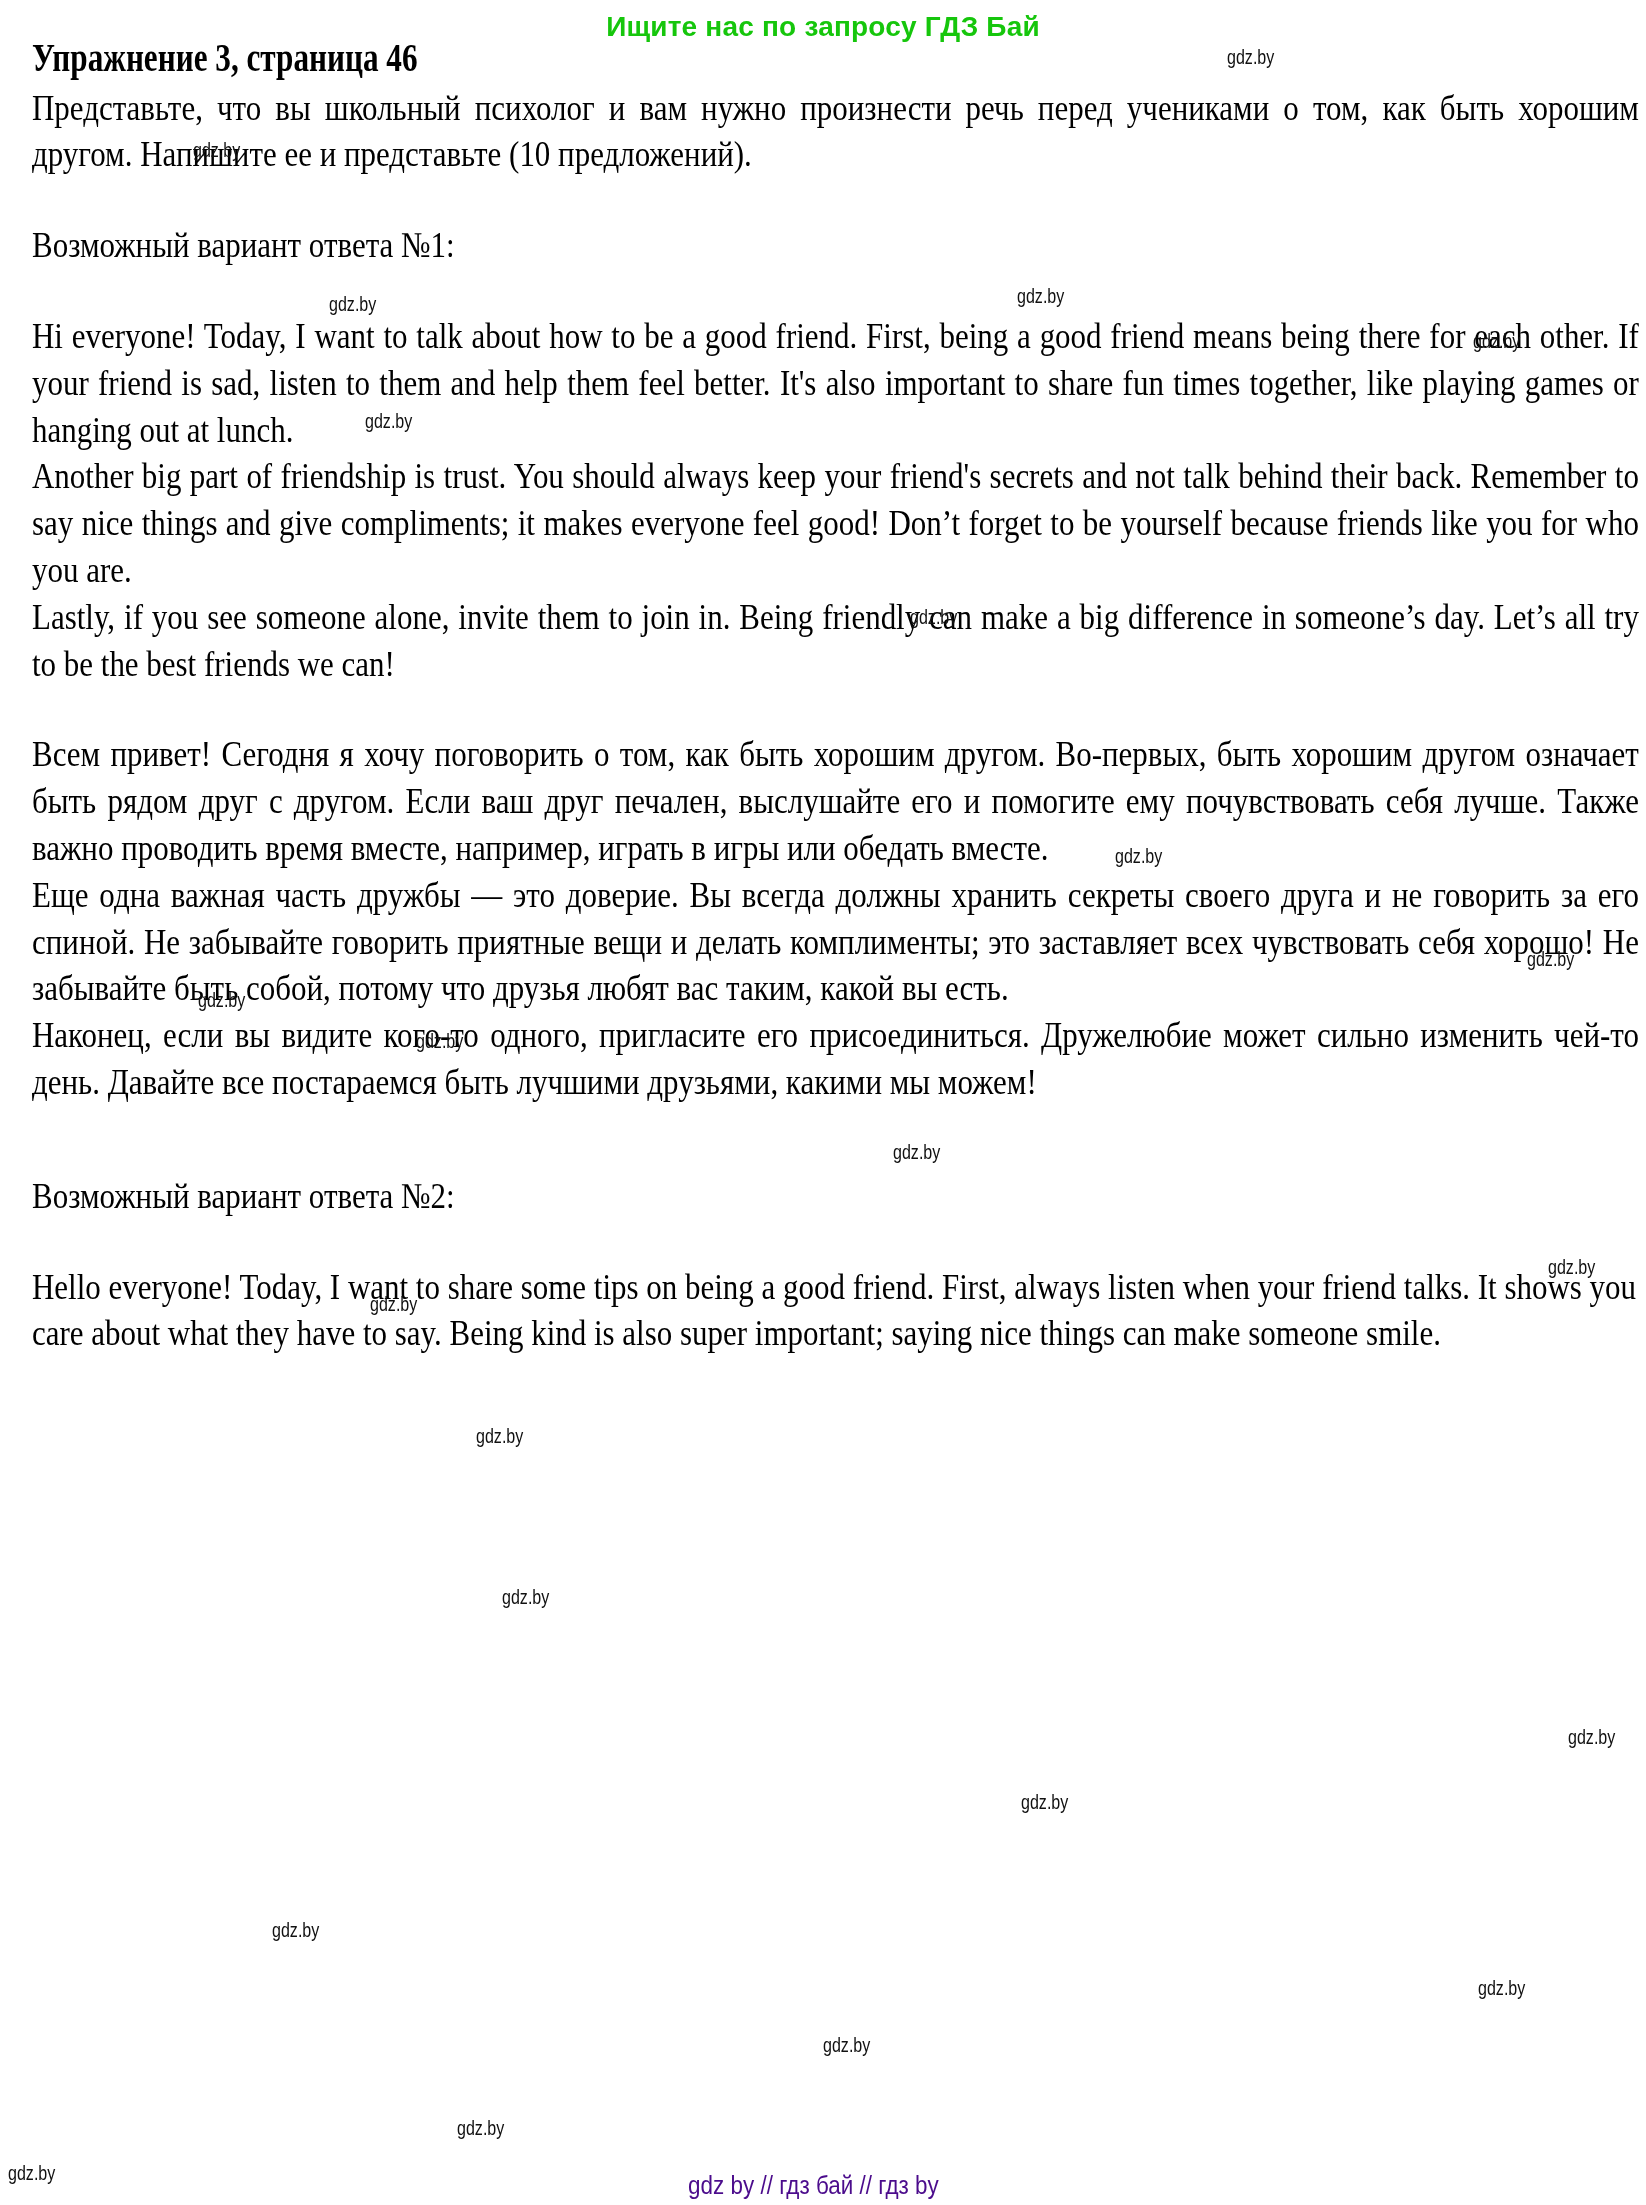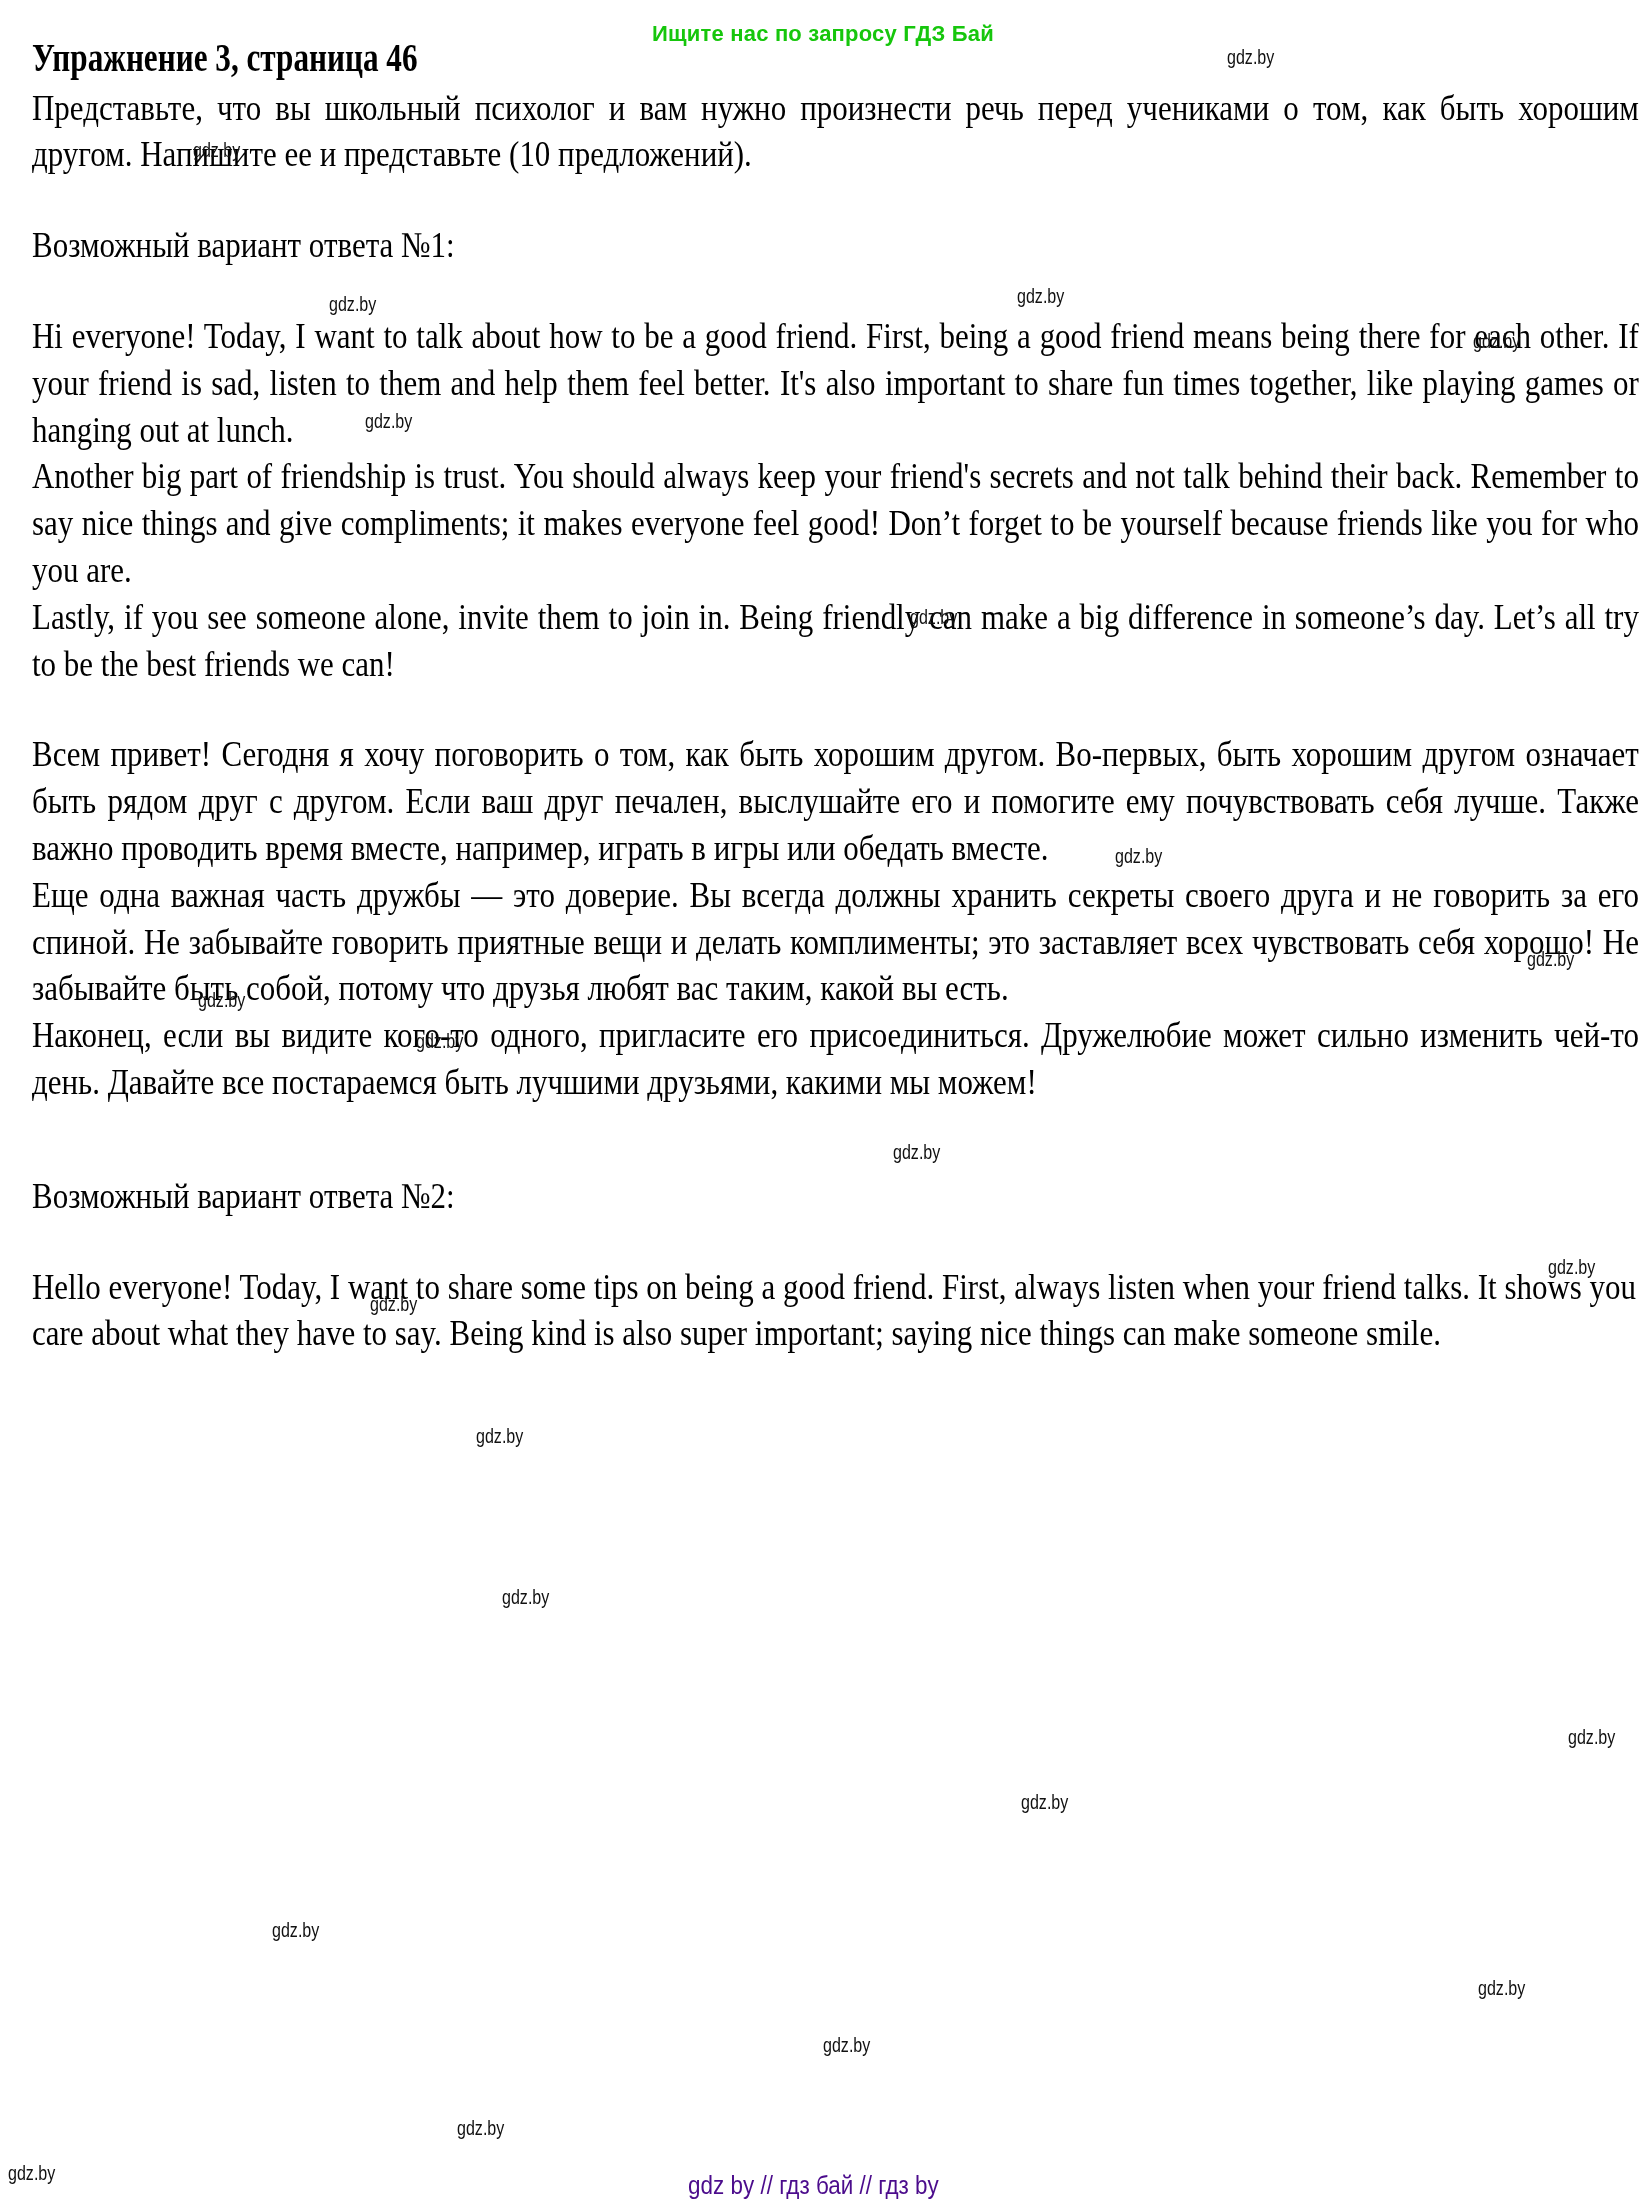--- a/index.html
+++ b/index.html
@@ -21,25 +21,25 @@
     position: absolute;
     top: 0;
     left: 0;
     width: 1646px;
     height: 36px;
     text-align: center;
   }
   .header-text {
     display: inline-block;
     font-family: "Liberation Sans", "DejaVu Sans", sans-serif;
-    font-size: 22px;
+    font-size: 28px;
     font-weight: bold;
     color: #16c60c;
     letter-spacing: 0.2px;
-    margin-top: 21px;
+    margin-top: 11px;
     white-space: nowrap;
   }
 
   
   .page {
     position: absolute;
     top: 36px;
     left: 12px;
     width: 1646px;
     padding: 0 18px 0 20px;

